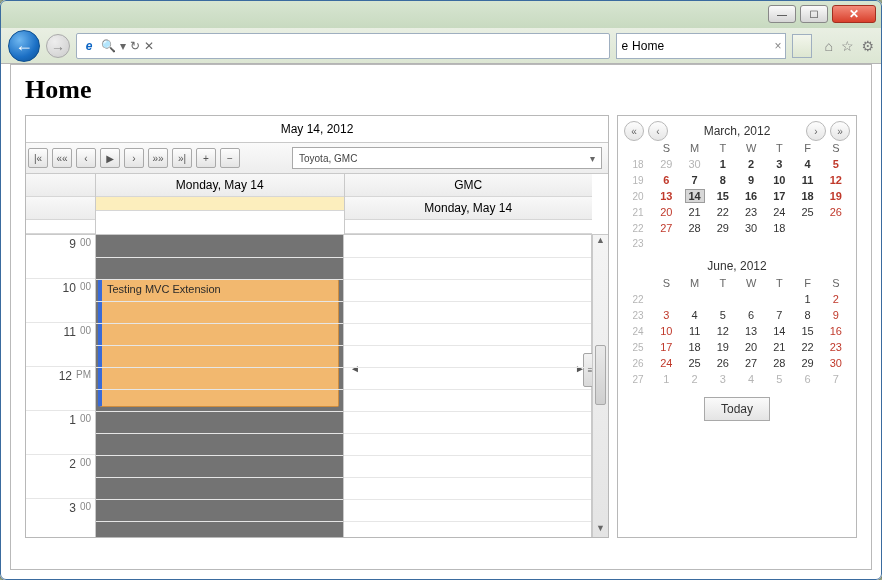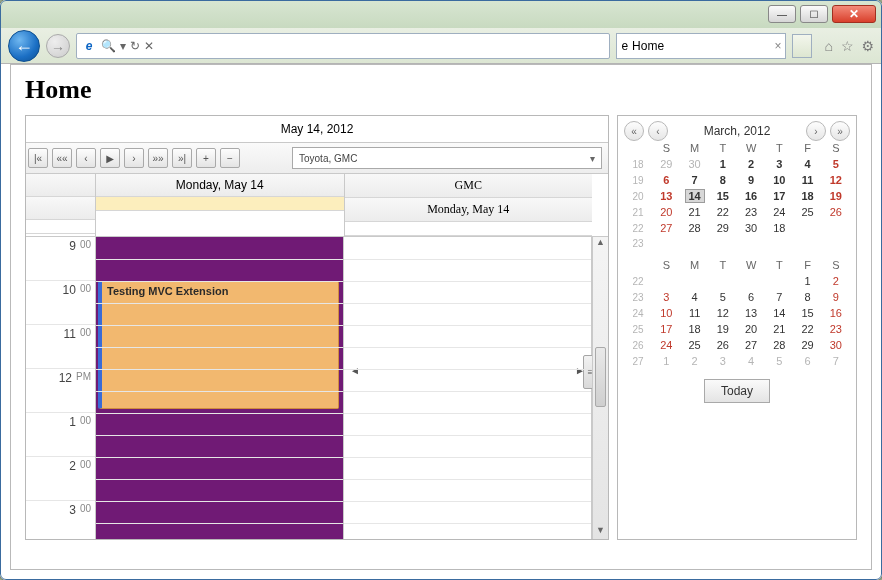--- a/index.html
+++ b/index.html
@@ -43,21 +43,21 @@
   .res-col { flex:1; border-right:1px solid #c9c9c9; }
   .res-title, .res-date, .res-allday { text-align:center; padding:4px 0; font-size:12px; border-bottom:1px solid #d6d6d6; background:linear-gradient(#f8f8f8,#ececec); }
   .res-allday { background:#fff; height:14px; }
 
   .sched-body { display:flex; position:relative; height:302px; overflow:hidden; }
   .time-col { width:70px; border-right:1px solid #c9c9c9; }
   .time-slot { height:44px; border-bottom:1px solid #e6e6e6; display:flex; justify-content:flex-end; align-items:flex-start; padding:2px 4px 0 0; font-size:11px; color:#444; gap:4px; }
   .time-slot .h { font-size:12px; }
   .time-slot .m { font-size:10px; color:#888; }
   .appt-col { flex:1; position:relative; border-right:1px solid #c9c9c9; }
-  .appt-col.open { background:#701a75;font-weight:bold; }
+  .appt-col.open { background:#737373; }
   .appt-col .halfline { position:absolute; left:0; right:0; border-bottom:1px solid #e6e6e6; }
   .appt-col.gmc { background:#fff; }
   .appointment { position:absolute; left:2px; right:4px; background:#f2b86f; border:1px solid #cf8d3e; border-left:4px solid #3a6bd6; border-radius:2px; font-size:11px; color:#2a2a2a; padding:3px 5px; overflow:hidden; }
   .slider-handle { position:absolute; right:-6px; top:118px; width:14px; height:34px; background:linear-gradient(#f2f2f2,#d9d9d9); border:1px solid #a5a5a5; border-radius:2px; display:flex; flex-direction:column; align-items:center; justify-content:center; font-size:8px; color:#555; }
   .inner-arrows { position:absolute; left:6px; right:6px; top:128px; display:flex; justify-content:space-between; font-size:10px; color:#555; pointer-events:none; }
   .vscroll { width:16px; background:linear-gradient(#f4f4f4,#e4e4e4); border-left:1px solid #c9c9c9; position:relative; }
   .vscroll .thumb { position:absolute; left:2px; right:2px; top:110px; height:60px; background:linear-gradient(#e9e9e9,#cfcfcf); border:1px solid #a9a9a9; border-radius:2px; }
   .vscroll .arr { position:absolute; left:0; right:0; height:14px; text-align:center; font-size:9px; color:#666; }
   .vscroll .arr.top { top:0; } .vscroll .arr.bot { bottom:0; }
 
@@ -144,21 +144,21 @@
           <div class="resource-head">
             <div class="time-gutter">
               <div class="res-title">&nbsp;</div>
                 <div class="res-date">&nbsp;</div>
                 <div class="res-allday"></div>
             </div>
             <div class="res-col">
               <div class="res-date">Monday, May 14</div>
               <div class="res-allday" style="background:#fceebd;"></div>
             </div>
-            <div class="res-col" style="border-right:none;font-family:Liberation Serif, serif;">
+            <div class="res-col" style="border-right:none;">
               <div class="res-title">GMC</div>
               <div class="res-date">Monday, May 14</div>
               <div class="res-allday"></div>
             </div>
             <div style="width:16px;"></div>
           </div>
 
           <div class="sched-body">
             <div class="time-col" id="time-col">
                 <div class="time-slot">
@@ -315,20 +315,23 @@
                     <td class=""></td>
                     <td class=""></td>
                     <td class=""></td>
                     <td class=""></td>
                   </tr>
                 </tbody>
               </table>
           </div>
 
           <div class="cal">
+            <div class="cal-head">
+              <span class="cal-title">June, 2012</span>
+            </div>
             <table class="cal-grid" id="cal-june">
                 <tbody>
                   <tr>
                     <th class="wk"></th>
                     <th>S</th>
                     <th>M</th>
                     <th>T</th>
                     <th>W</th>
                     <th>T</th>
                     <th>F</th>

